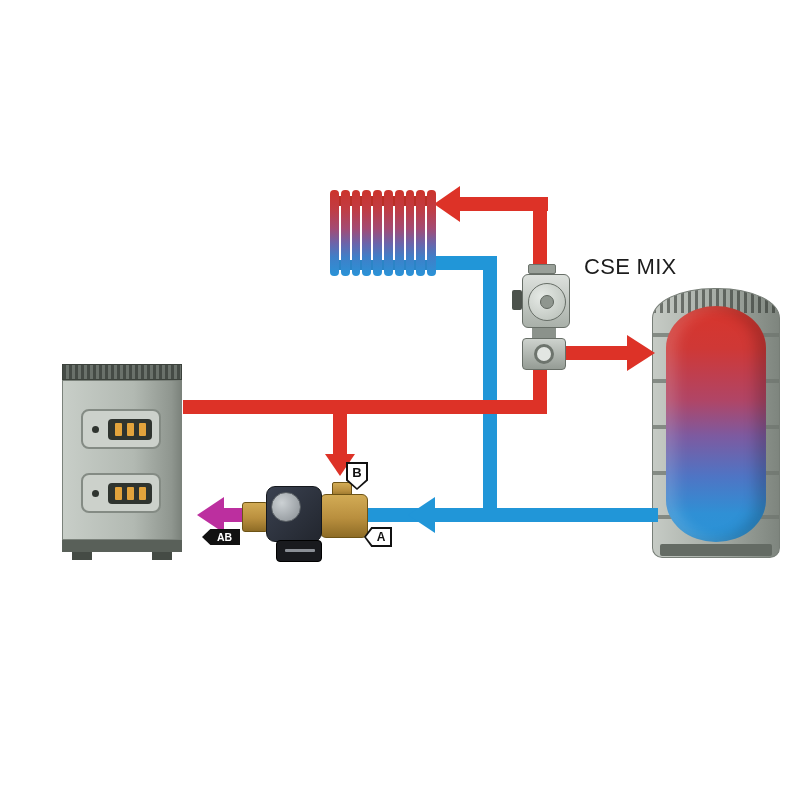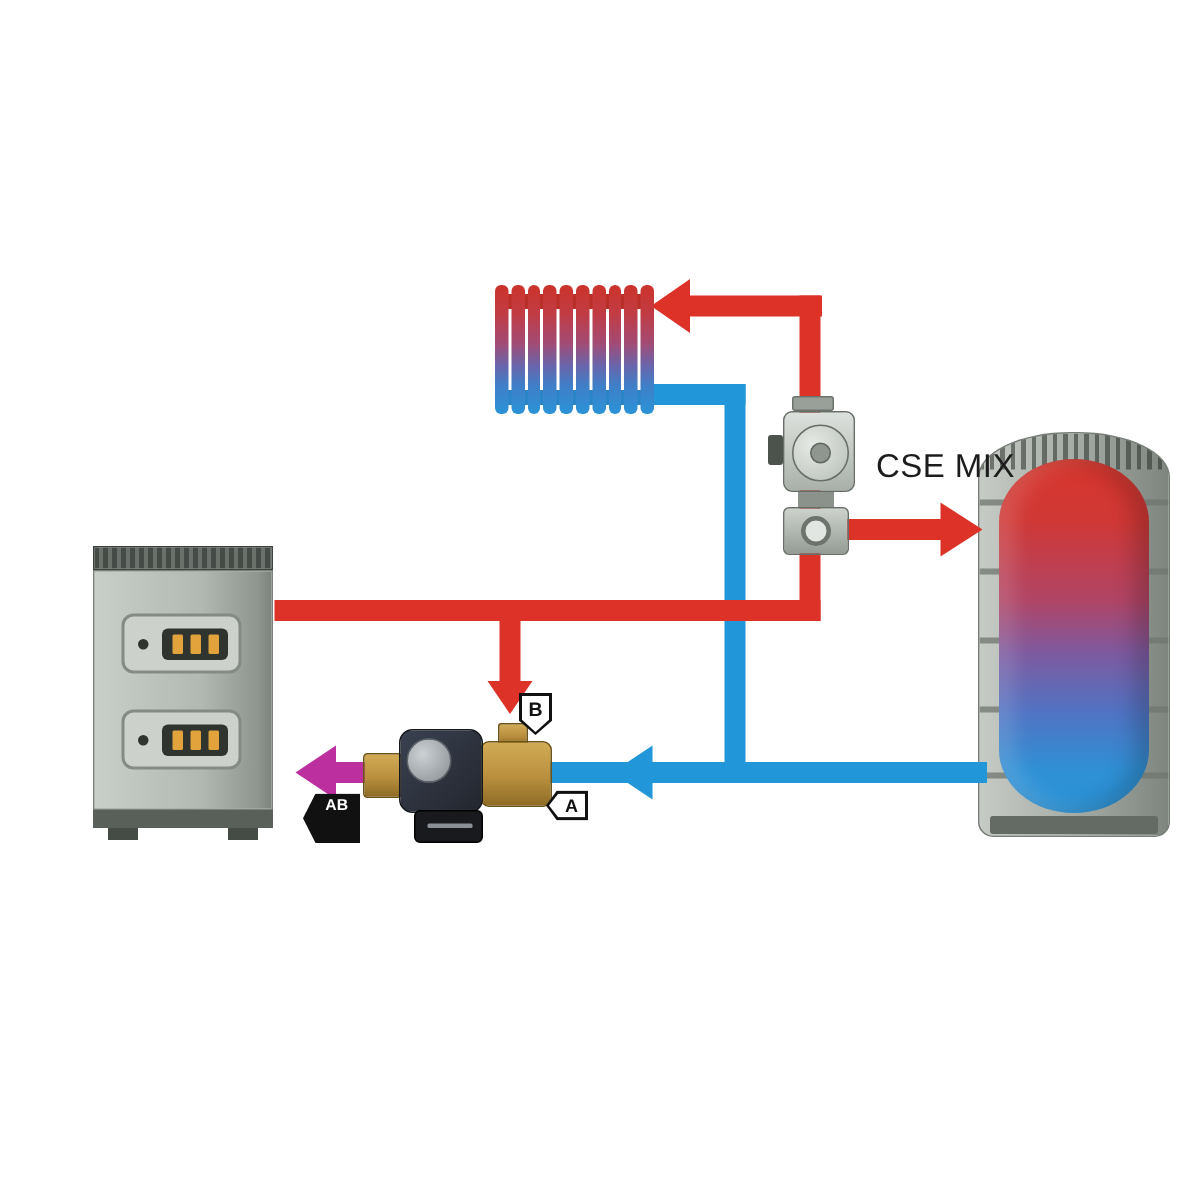--- a/index.html
+++ b/index.html
@@ -74,26 +74,26 @@
     background:radial-gradient(circle at 35% 35%,#ccd1d4,#878d92);}
   .rego-box{position:absolute;left:36px;top:62px;width:46px;height:22px;background:#191a1e;border:1px solid #000;border-radius:4px;box-sizing:border-box;}
   .rego-box-line{position:absolute;left:8px;top:8px;width:30px;height:3px;background:#8b8f96;border-radius:1px;}
 
   
   .badge-outer{position:absolute;background:#111;}
   .badge-inner{position:absolute;left:2px;top:2px;right:2px;bottom:2px;background:#fff;}
   .clip-down{clip-path:polygon(0 0,100% 0,100% 66%,50% 100%,0 66%);}
   .clip-left{clip-path:polygon(0 50%,26% 0,100% 0,100% 100%,26% 100%);}
   .badge-letter{position:absolute;left:0;right:0;text-align:center;font-weight:bold;color:#111;}
-  .ab-tag{position:absolute;left:202px;top:529px;width:38px;height:33px;background:#111;
+  .ab-tag{position:absolute;left:202px;top:529px;width:38px;height:16px;background:#111;
     clip-path:polygon(0 50%,22% 0,100% 0,100% 100%,22% 100%);
     color:#fff;font-weight:bold;font-size:10.5px;line-height:17px;text-align:center;padding-left:7px;box-sizing:border-box;}
 
   
-  .diagram-label{position:absolute;color:#1c1c1c;font-size:22px;letter-spacing:.3px;margin-top:44px;}
+  .diagram-label{position:absolute;color:#1c1c1c;font-size:22px;letter-spacing:.3px;}
 </style>
 </head>
 <body>
 
 <div class="canvas">
 
   <div class="tank">
     <div class="tank-shell">
       <div class="tank-hatch"></div>
       <div class="tank-rib" style="top:44px"></div>

